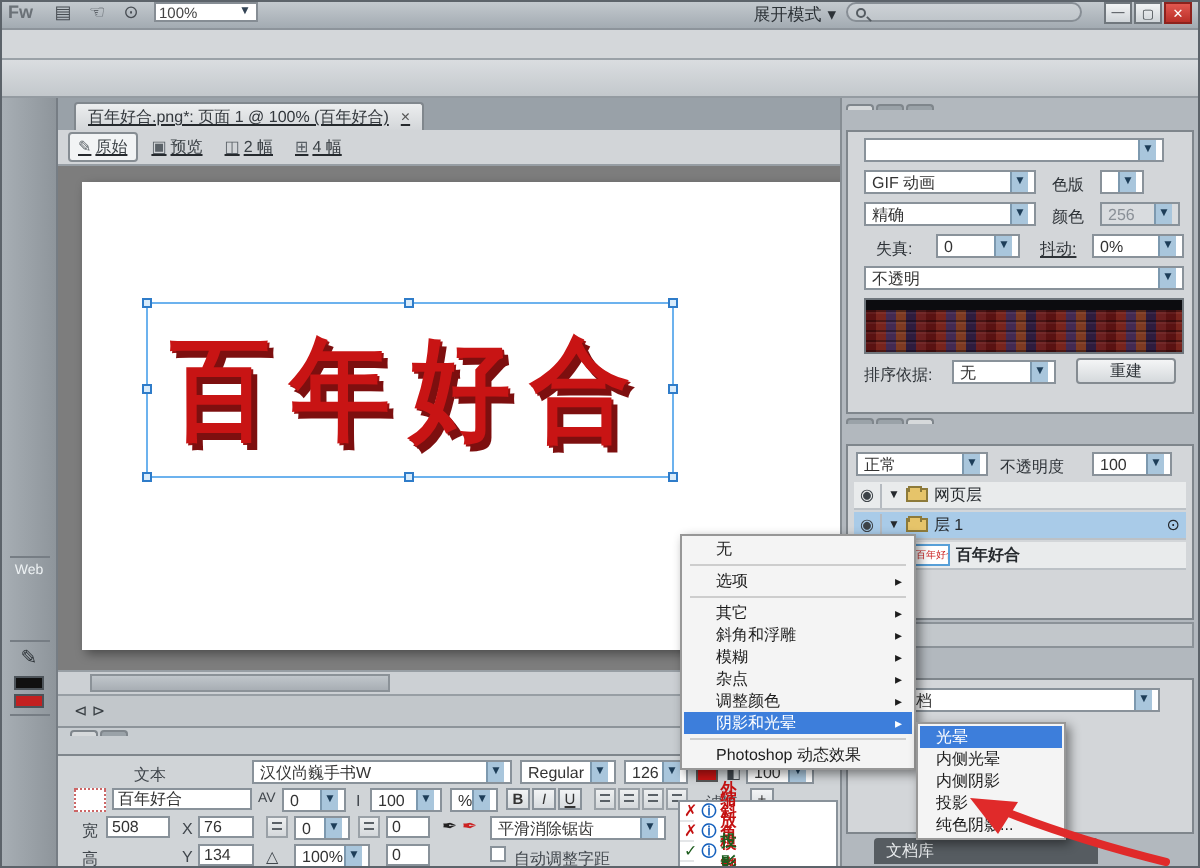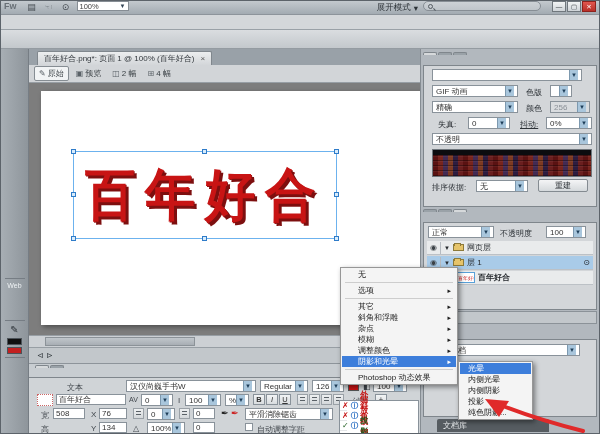--- a/index.html
+++ b/index.html
@@ -29,21 +29,21 @@
   
   .toolcol{position:absolute;left:0;top:48px;width:28px;bottom:0;background:linear-gradient(90deg,#a7aeb4,#8e959b);border-right:1px solid #767d84;display:flex;flex-direction:column;align-items:center;padding-top:3px;}
   .tool{width:22px;height:14px;display:flex;align-items:center;justify-content:center;color:#2e3439;font-size:10px;line-height:12px;}
   .toolsep{width:20px;height:1px;background:#767d84;margin:2px 0;}
   .weblabel{font-size:7px;color:#eef2f4;line-height:9px;}
   .cwell{width:15px;height:7px;border:1px solid #4c5359;margin:1px 0;}
   .cw-stroke{background:#101010;}
   .cw-fill{background:#c32020;}
 
   
-  .docwin{position:absolute;left:28px;top:48px;width:440px;height:314px;background:#b4bac0;}
+  .docwin{position:absolute;left:28px;top:48px;width:440px;height:314px;background:#b4bac0;text-decoration:underline;}
   .doctabs{height:16px;background:#99a1a8;display:flex;align-items:flex-end;padding-left:8px;}
   .doctab{background:linear-gradient(#eceeef,#d3d6d9);border:1px solid #80878d;border-bottom:none;border-radius:2px 2px 0 0;padding:1px 6px;display:flex;align-items:center;gap:6px;font-size:8px;color:#33383d;}
   .doctab .x{color:#555;font-size:8px;}
   .prevbar{height:18px;background:#d2d5d8;border-bottom:1px solid #979ea4;display:flex;align-items:center;gap:3px;padding-left:5px;}
   .pbtn{display:flex;align-items:center;gap:2px;padding:1px 4px;font-size:8px;color:#3a4045;}
   .pbtn .g{font-size:8px;color:#5a6167;}
   .pbtn.active{background:#f2f4f5;border:1px solid #868d93;border-radius:2px;}
   .pagebox{margin-left:auto;margin-right:16px;display:flex;align-items:center;gap:3px;font-size:8px;}
   .canvasarea{position:absolute;left:0;top:34px;right:13px;bottom:28px;background:#7d7d7d;overflow:hidden;}
   .canvas{position:absolute;left:12px;top:8px;right:14px;bottom:10px;background:#ffffff;box-shadow:2px 2px 5px rgba(0,0,0,.4);}
@@ -531,25 +531,25 @@
       </div>
       <div class="mi">
         <span>其它</span>
         <span class="ar">▸</span>
       </div>
       <div class="mi">
         <span>斜角和浮雕</span>
         <span class="ar">▸</span>
       </div>
       <div class="mi">
+        <span>模糊</span>
+        <span class="ar">▸</span>
+      </div>
+      <div class="mi">
         <span>杂点</span>
-        <span class="ar">▸</span>
-      </div>
-      <div class="mi">
-        <span>模糊</span>
         <span class="ar">▸</span>
       </div>
       <div class="mi">
         <span>调整颜色</span>
         <span class="ar">▸</span>
       </div>
       <div class="mi hl">
         <span>阴影和光晕</span>
         <span class="ar">▸</span>
       </div>

